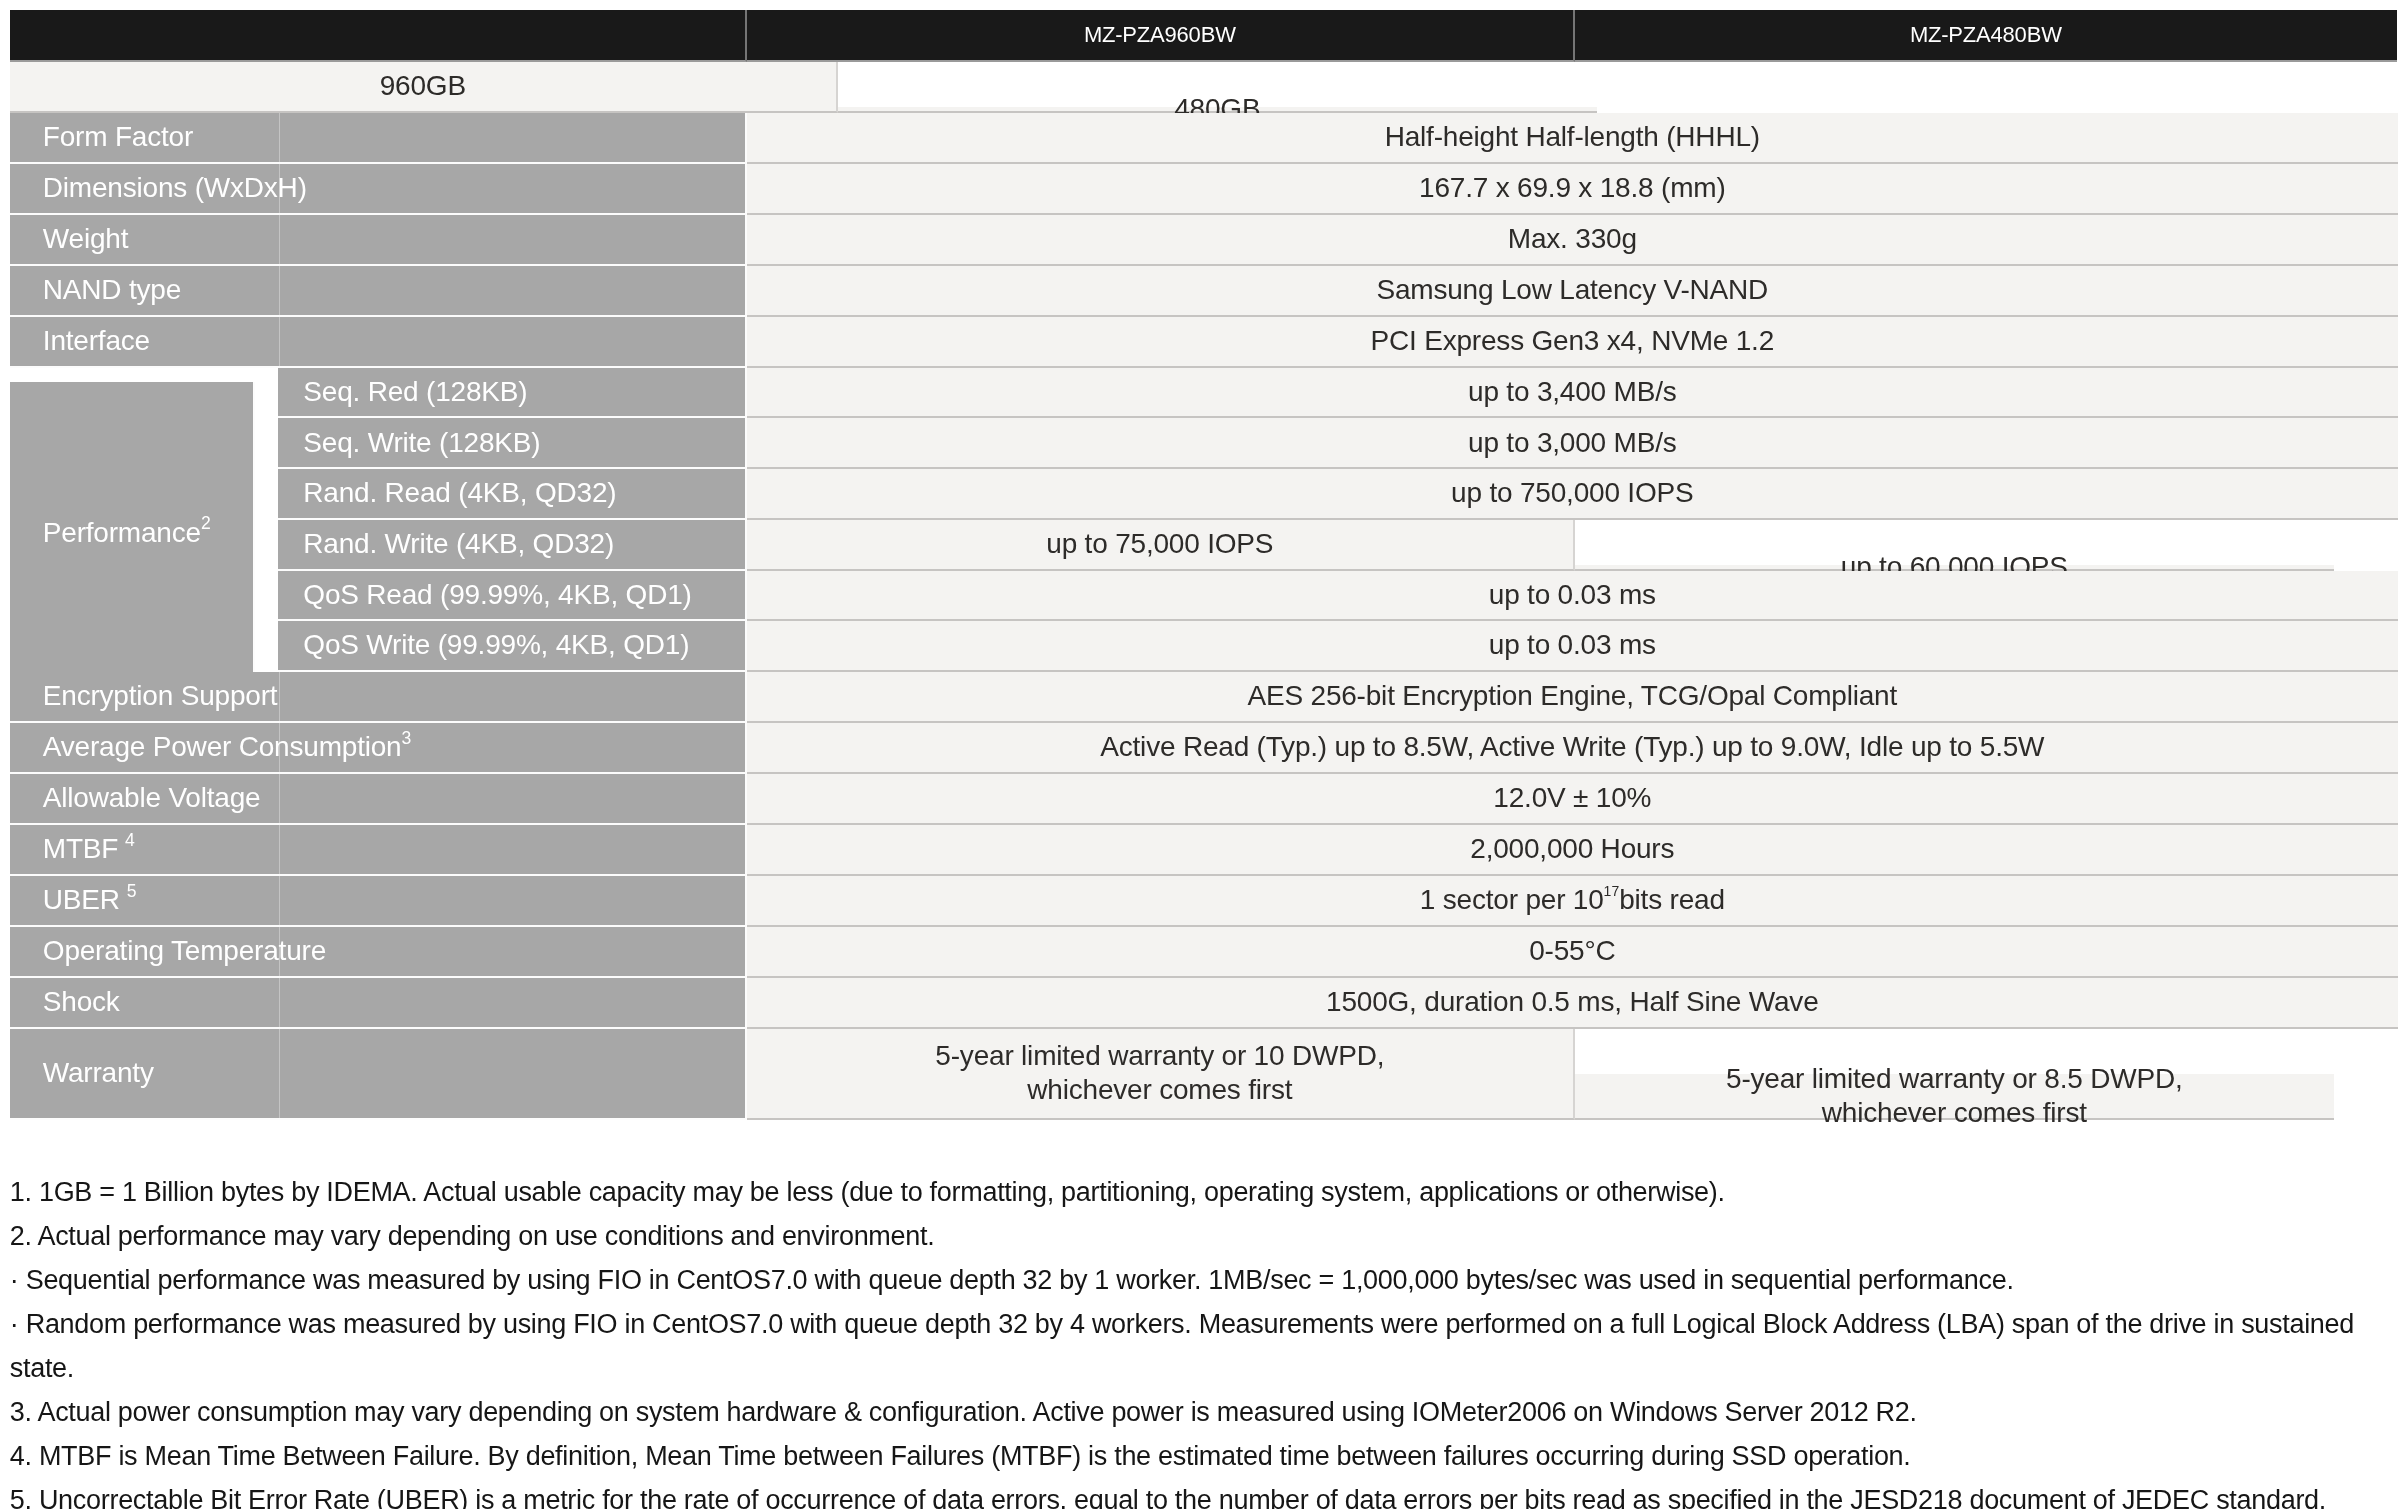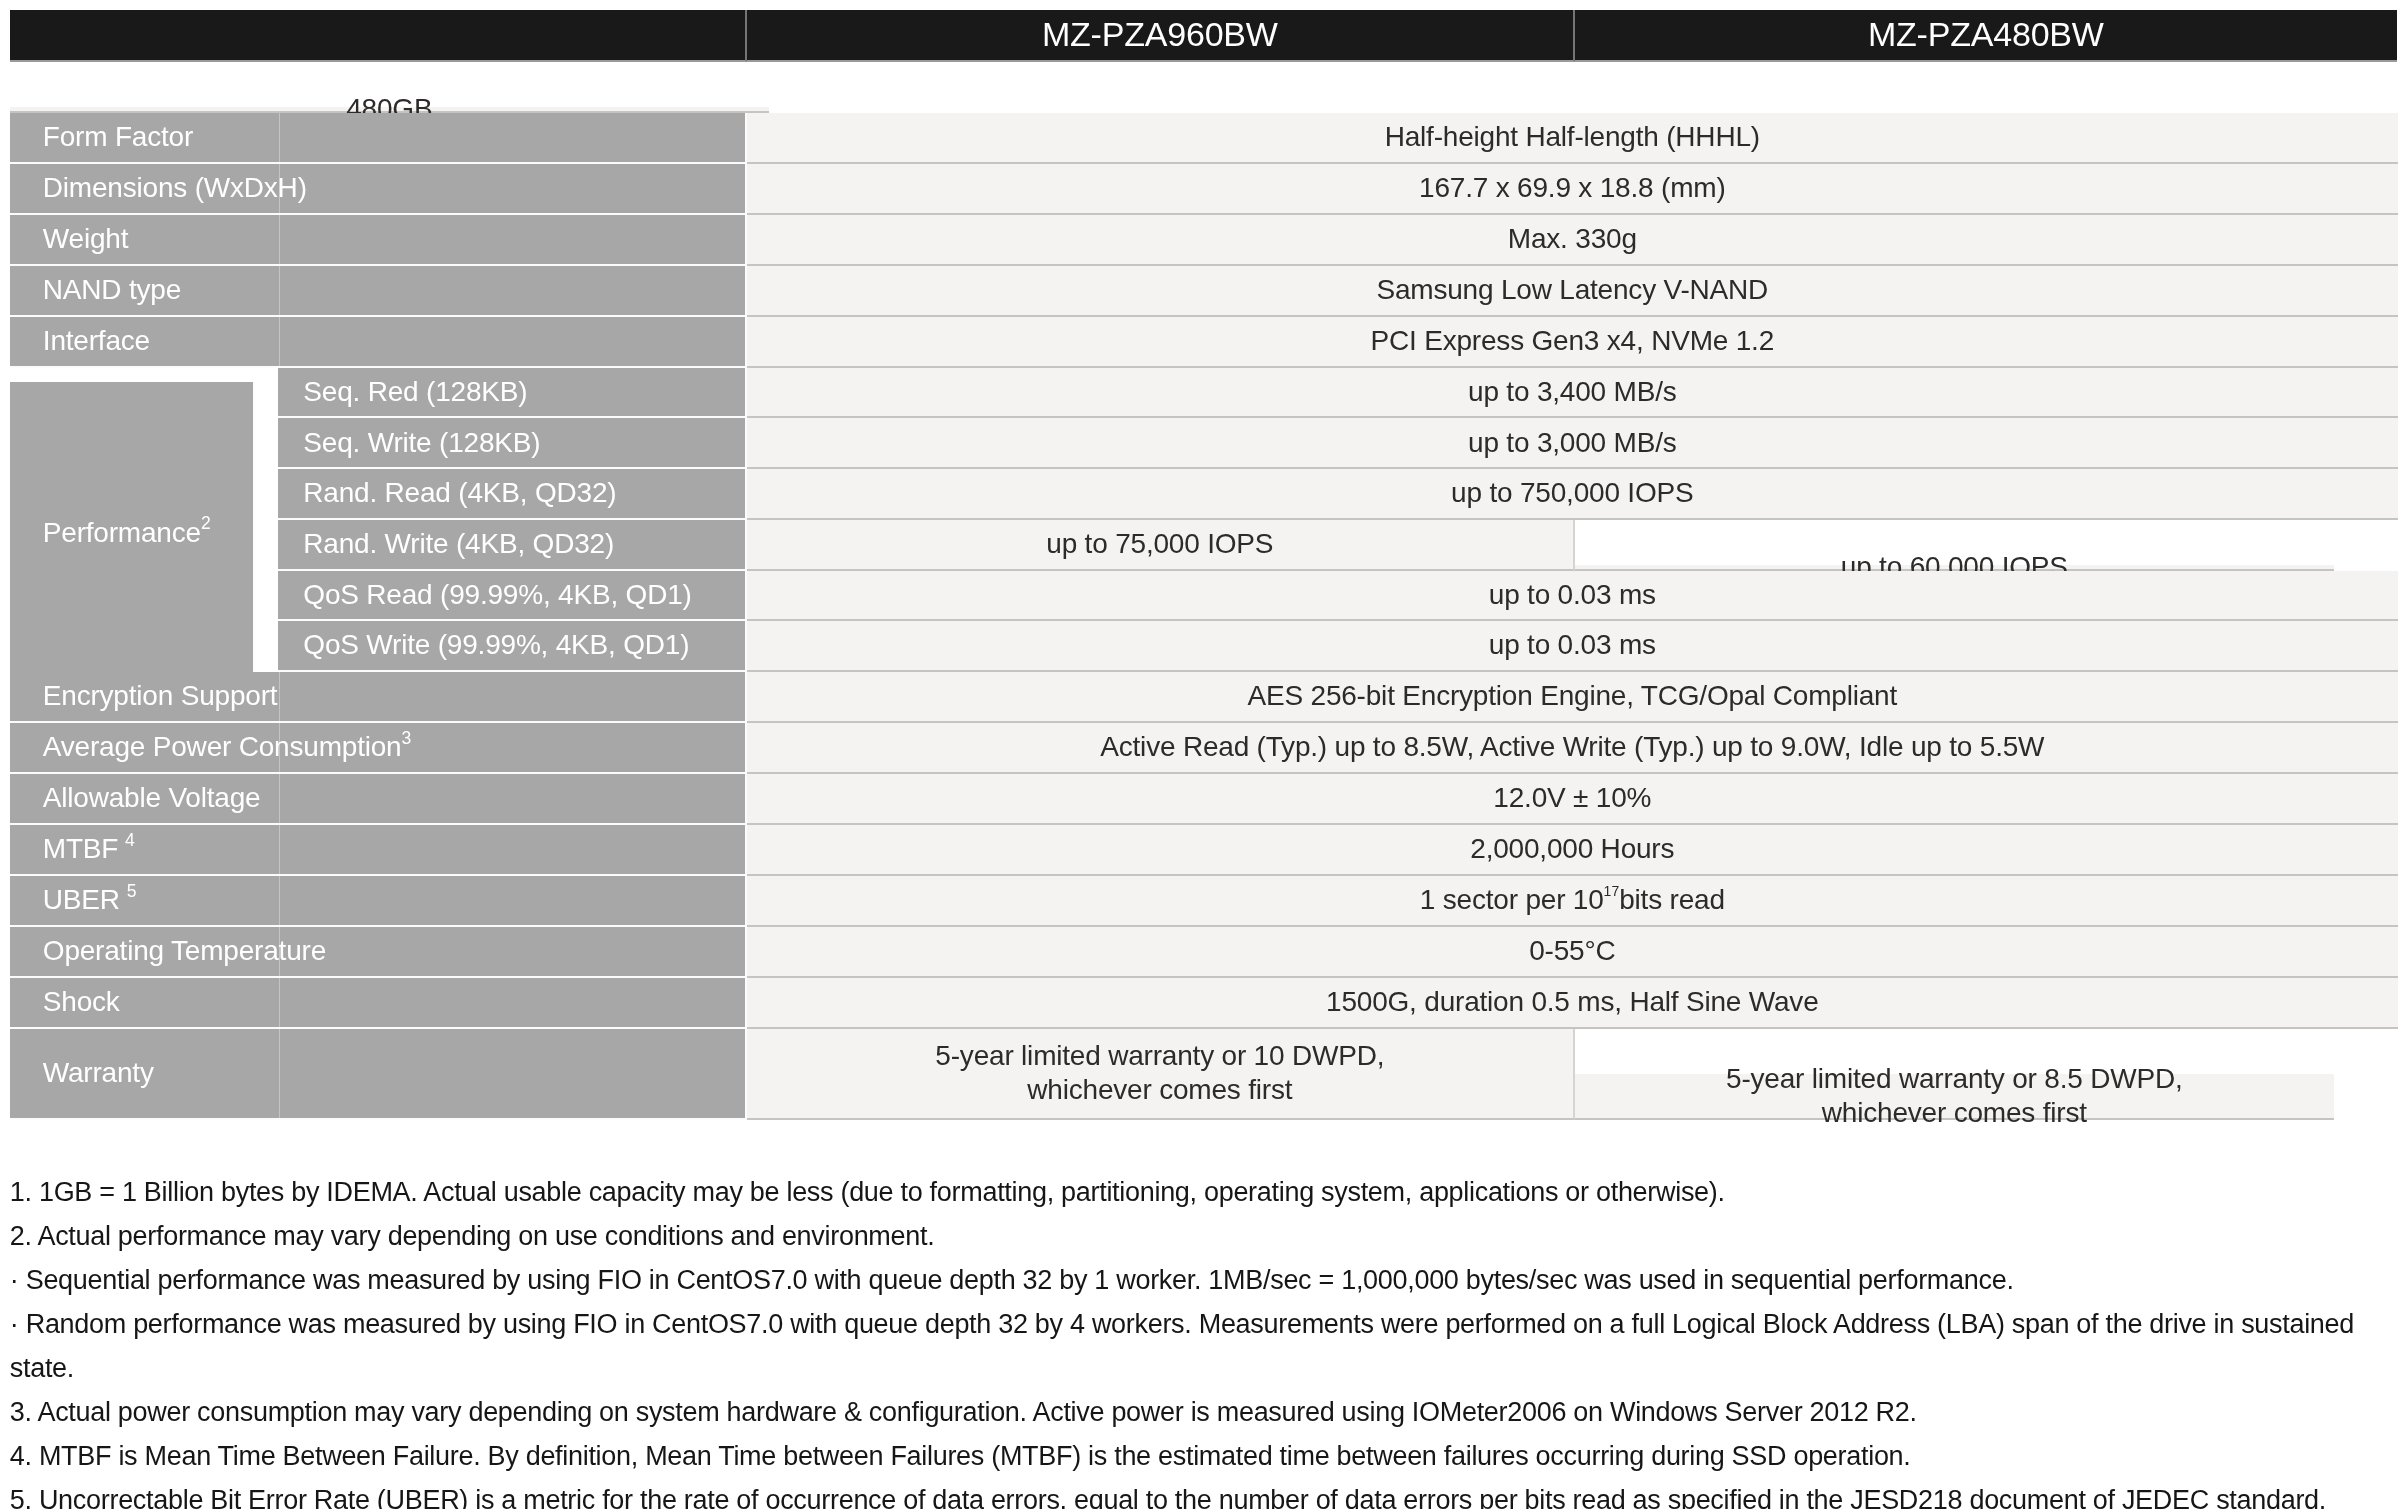--- a/index.html
+++ b/index.html
@@ -22,21 +22,21 @@
   }
   .spec-table{
     position:absolute;left:9.8px;top:9.8px;width:2388px;
     display:flex;flex-direction:column;
   }
   .row{display:flex;flex-direction:row;height:51px;}
   .row.header-row{height:52px;}
   .row.warranty-row{height:91px;}
   .cell{display:flex;align-items:center;}
   
-  .head{background:var(--header-bg);color:#ffffff;font-size:34px;
+  .head{background:var(--header-bg);color:#ffffff;font-size:22px;
         justify-content:center;border-bottom:2px solid #9a9a9a;}
   .head.empty{width:737px;border-right:2px solid var(--divider-header);}
   .head.m1{width:828px;border-right:2px solid var(--divider-header);}
   .head.m2{width:822px;}
   
   .lbl{background:var(--label-bg);color:var(--label-text);font-size:28px;
        border-bottom:2px solid var(--divider-label);
        border-right:2px solid var(--divider-label);
        position:relative;}
   .lbl.full{width:737px;padding-left:33px;}
@@ -67,20 +67,21 @@
 
 <div class="spec-table">
 
   <div class="row header-row">
     <div class="cell head empty"></div>
     <div class="cell head m1">MZ-PZA960BW</div>
     <div class="cell head m2">MZ-PZA480BW</div>
   </div>
 
   <div class="row">
+    <div class="cell val v1">960GB</div>
     <div class="cell val v2">480GB</div>
   </div>
 
   <div class="row">
     <div class="cell lbl full">
       <span>Form Factor</span>
     </div>
     <div class="cell val span">Half-height Half-length (HHHL)</div>
   </div>
 

